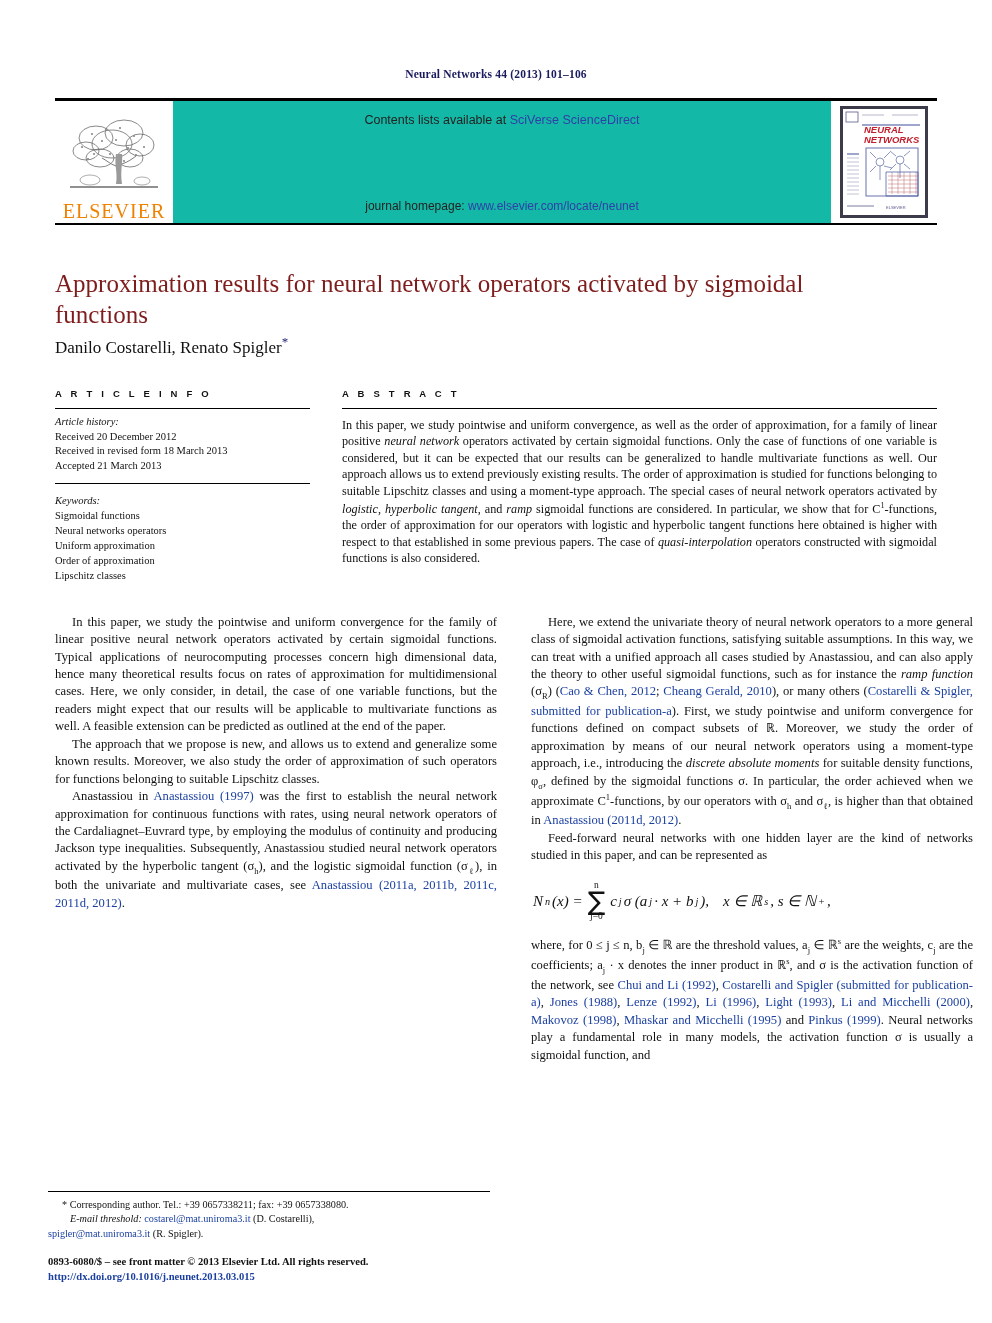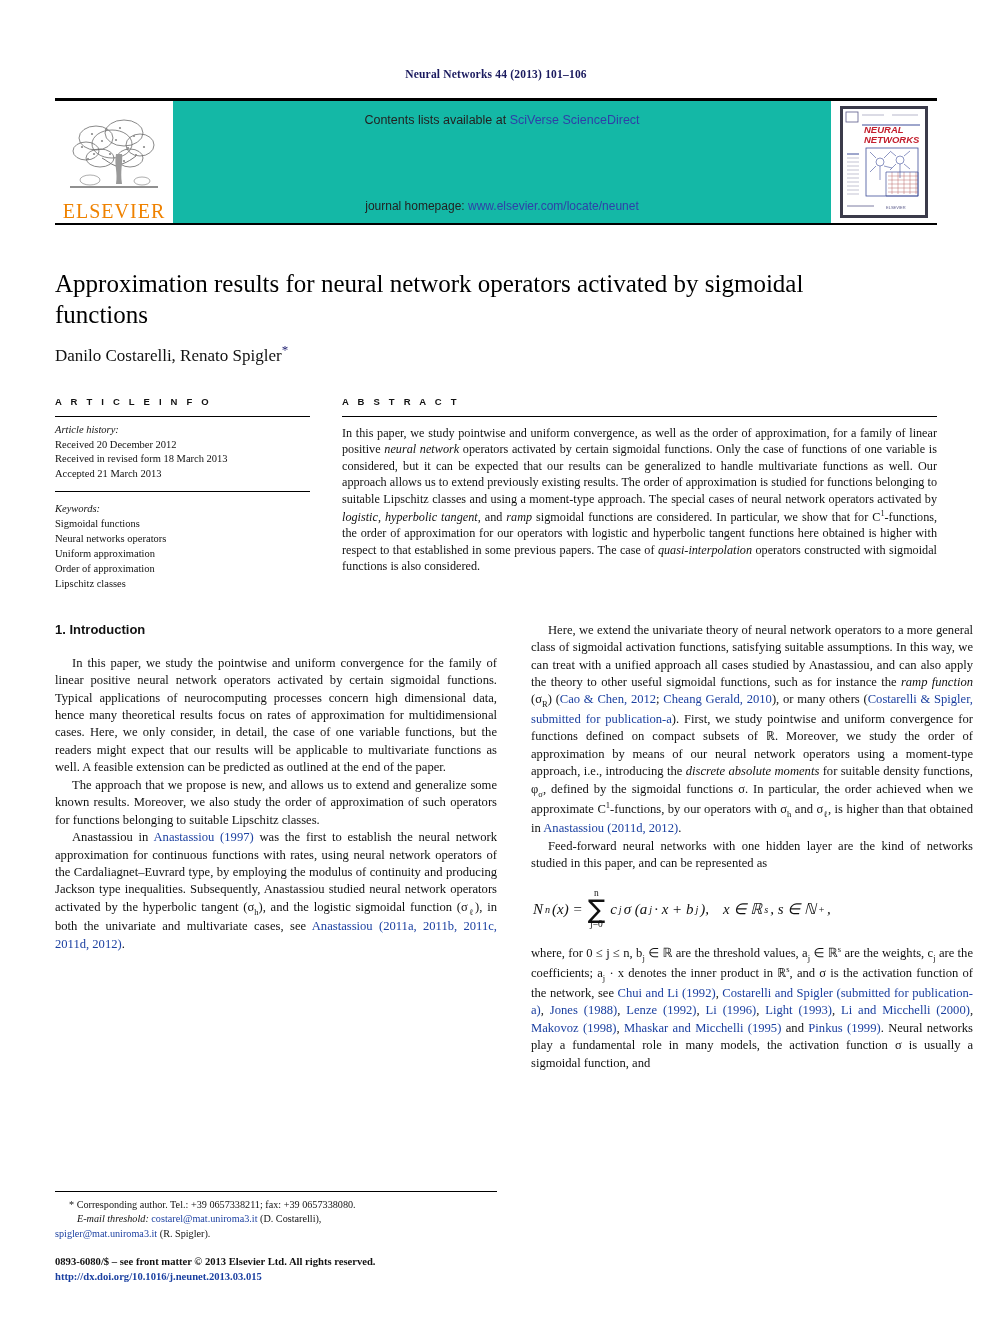--- a/index.html
+++ b/index.html
@@ -98,22 +98,22 @@
     background: #fff;
   }
 
   
   .title-block { margin-top: 44px; }
   .paper-title {
     font-family: "Liberation Serif", serif;
     font-size: 25px;
     line-height: 1.22;
     font-weight: normal;
-    color: #000000;
-    margin: 0 0 12px 0;
+    color: #7f1d1d;
+    margin: 0 0 4px 0;
     max-width: 760px;
   }
   .authors {
     font-family: "Liberation Serif", serif;
     font-size: 17px;
     color: #111;
     margin-bottom: 7px;
   }
   .authors .star { color:#1a1a6e; font-size: 13px; vertical-align: super; }
   .affiliation {
@@ -220,21 +220,21 @@
     margin: 0 3px;
   }
   .sum .big { font-size: 26px; line-height: 0.85; font-family: "DejaVu Sans", sans-serif; }
   .sum .lim { font-size: 9.5px; }
   sub { font-size: 0.68em; }
   sup { font-size: 0.68em; }
 
   
   .footnote-area {
     position: absolute;
-    left: 55px;
+    left: 48px;
     bottom: 38px;
     width: 442px;
     border-top: 1px solid #000;
     padding-top: 6px;
   }
   .footnote {
     font-family: "Liberation Serif", serif;
     font-size: 10.2px;
     line-height: 1.42;
     color: #111;
@@ -400,21 +400,20 @@
       <div class="rule-thick"></div>
       <div class="abs-body">
         <span>In this paper, we study pointwise and uniform convergence, as well as the order of approximation, for a family of linear positive </span><i>neural network</i><span> operators activated by certain sigmoidal functions. Only the case of functions of one variable is considered, but it can be expected that our results can be generalized to handle multivariate functions as well. Our approach allows us to extend previously existing results. The order of approximation is studied for functions belonging to suitable Lipschitz classes and using a moment-type approach. The special cases of neural network operators activated by </span><i>logistic</i><span>, </span><i>hyperbolic tangent</i><span>, and </span><i>ramp</i><span> sigmoidal functions are considered. In particular, we show that for C</span><sup>1</sup><span>-functions, the order of approximation for our operators with logistic and hyperbolic tangent functions here obtained is higher with respect to that established in some previous papers. The case of </span><i>quasi-interpolation</i><span> operators constructed with sigmoidal functions is also considered.</span>
       </div>
     </div>
   </div>
 
   <div class="body-cols">
 
     <div class="bcol">
-      <h2 class="sec-title">1. Introduction</h2>
       <p class="para">In this paper, we study the pointwise and uniform convergence for the family of linear positive neural network operators activated by certain sigmoidal functions. Typical applications of neurocomputing processes concern high dimensional data, hence many theoretical results focus on rates of approximation for multidimensional cases. Here, we only consider, in detail, the case of one variable functions, but the readers might expect that our results will be applicable to multivariate functions as well. A feasible extension can be predicted as outlined at the end of the paper.</p>
       <p class="para">The approach that we propose is new, and allows us to extend and generalize some known results. Moreover, we also study the order of approximation of such operators for functions belonging to suitable Lipschitz classes.</p>
       <p class="para">
         <span>Anastassiou in </span><span class="cite">Anastassiou (1997)</span><span> was the first to establish the neural network approximation for continuous functions with rates, using neural network operators of the Cardaliagnet–Euvrard type, by employing the modulus of continuity and producing Jackson type inequalities. Subsequently, Anastassiou studied neural network operators activated by the hyperbolic tangent (σ</span><sub>h</sub><span>), and the logistic sigmoidal function (σ</span><sub>ℓ</sub><span>), in both the univariate and multivariate cases, see </span><span class="cite">Anastassiou (2011a, 2011b, 2011c, 2011d, 2012)</span><span>.</span>
       </p>
     </div>
 
     <div class="bcol">
       <p class="para">
         <span>Here, we extend the univariate theory of neural network operators to a more general class of sigmoidal activation functions, satisfying suitable assumptions. In this way, we can treat with a unified approach all cases studied by Anastassiou, and can also apply the theory to other useful sigmoidal functions, such as for instance the </span><i>ramp function</i><span> (σ</span><sub>R</sub><span>) (</span><span class="cite">Cao &amp; Chen, 2012</span><span>; </span><span class="cite">Cheang Gerald, 2010</span><span>), or many others (</span><span class="cite">Costarelli &amp; Spigler, submitted for publication-a</span><span>). First, we study pointwise and uniform convergence for functions defined on compact subsets of ℝ. Moreover, we study the order of approximation by means of our neural network operators using a moment-type approach, i.e., introducing the </span><i>discrete absolute moments</i><span> for suitable density functions, φ</span><sub>σ</sub><span>, defined by the sigmoidal functions σ. In particular, the order achieved when we approximate C</span><sup>1</sup><span>-functions, by our operators with σ</span><sub>h</sub><span> and σ</span><sub>ℓ</sub><span>, is higher than that obtained in </span><span class="cite">Anastassiou (2011d, 2012)</span><span>.</span>

